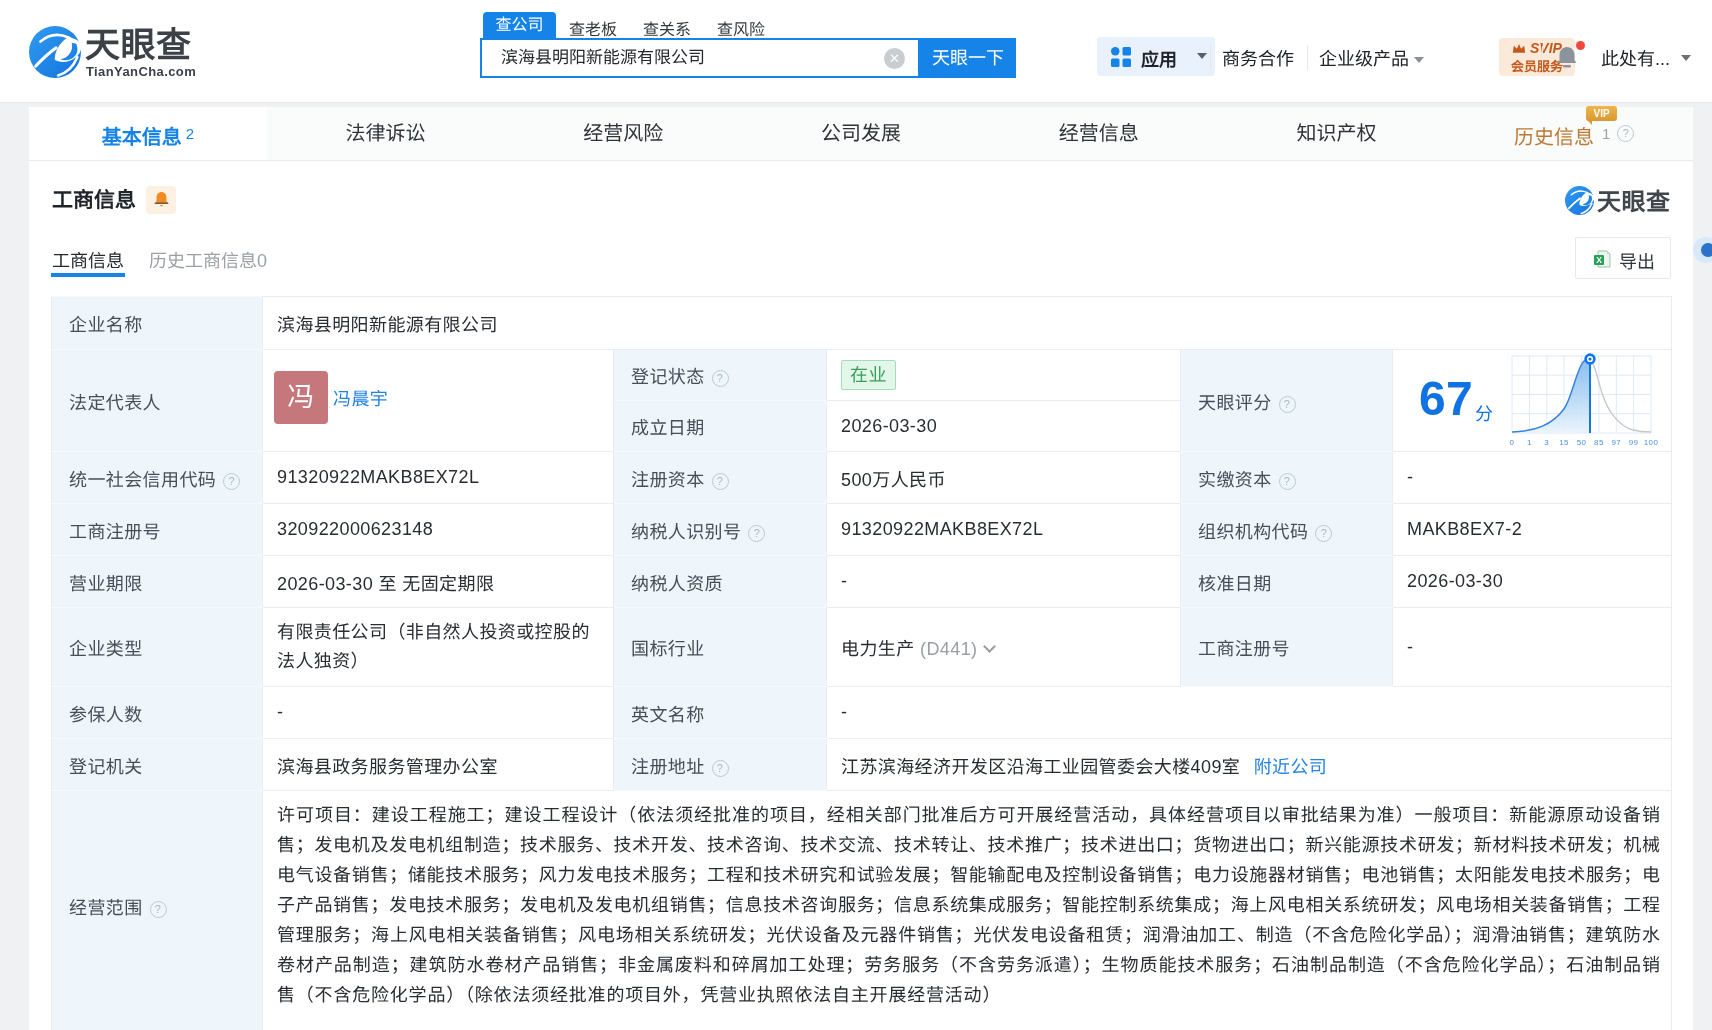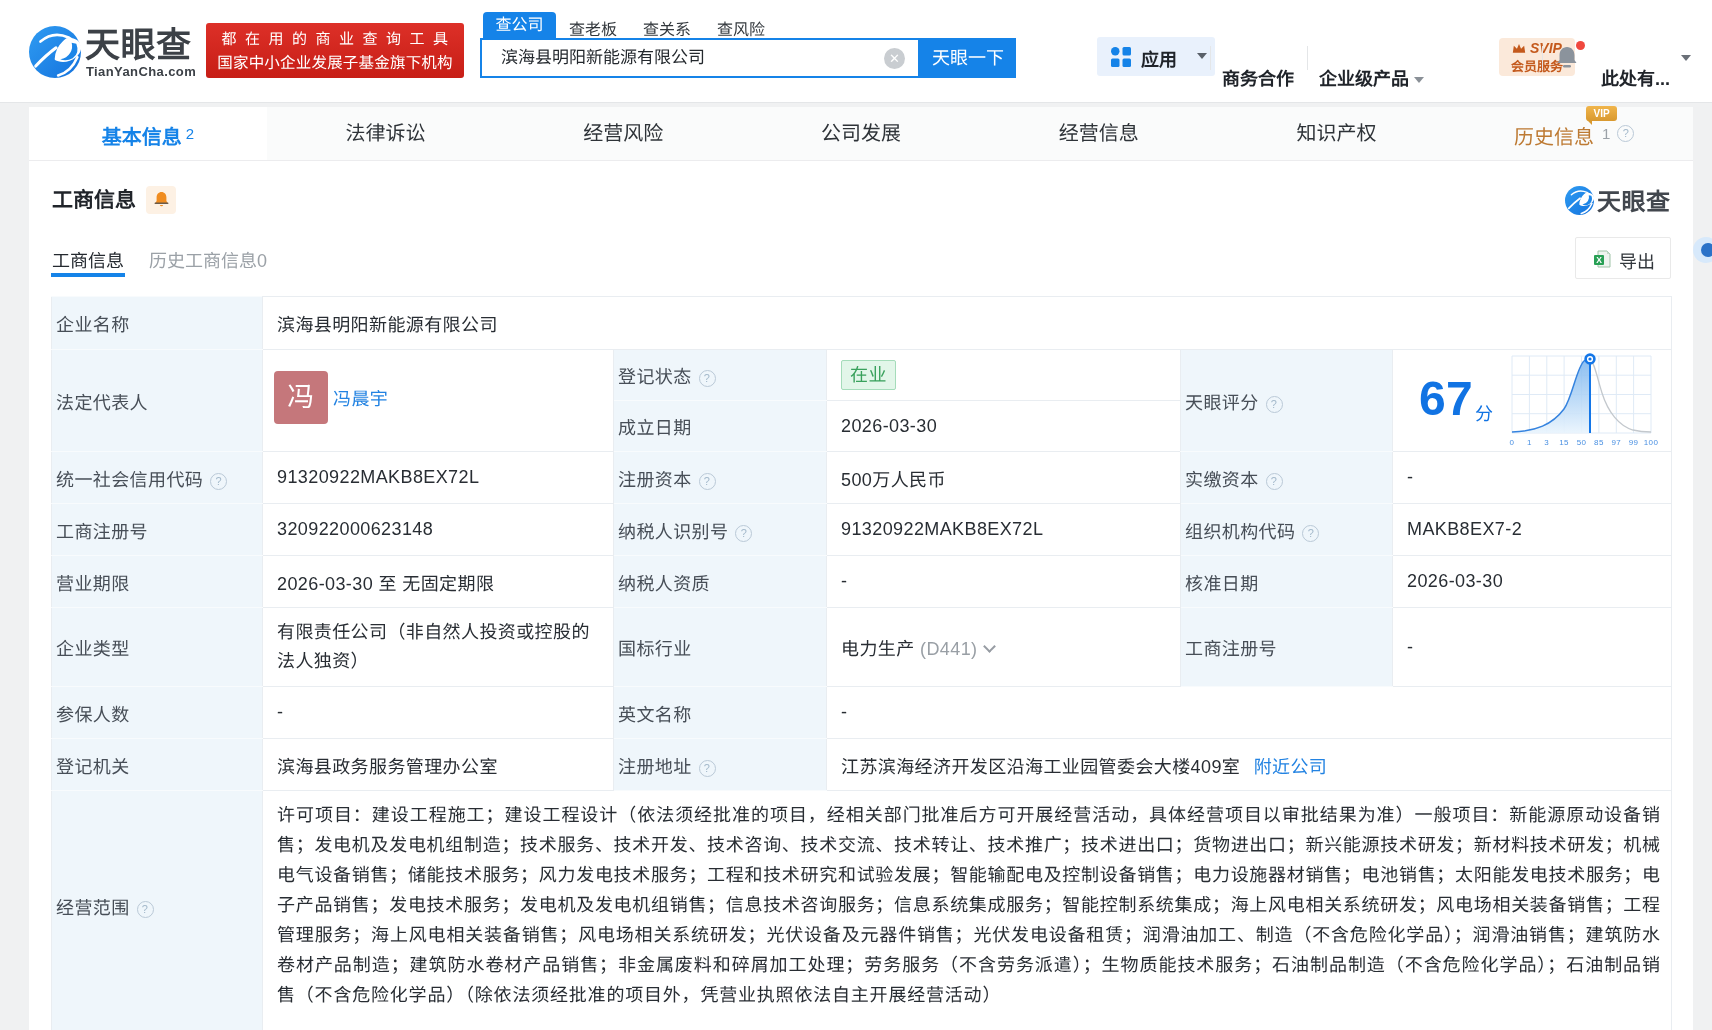--- a/index.html
+++ b/index.html
@@ -15,21 +15,21 @@
 .red-banner { position:absolute; left:206px; top:23px; width:258px; height:55px; background:linear-gradient(180deg,#dd3028,#c71e16); border-radius:3px; color:#fff; text-align:center; }
 .red-banner .l1 { margin-top:4px; font-size:15px; letter-spacing:8.5px; padding-left:8px; }
 .red-banner .l2 { margin-top:2px; font-size:15.5px; letter-spacing:0.2px; }
 .stab-active { position:absolute; left:483px; top:12px; width:73px; height:26px; background:#1583e8; border-radius:4px 4px 0 0; color:#fff; font-size:16px; text-align:center; line-height:26px; }
 .stab { position:absolute; top:16px; font-size:16px; color:#33383d; }
 .search-input { position:absolute; left:480px; top:38px; width:440px; height:40px; border:2px solid #1583e8; background:#fff; font-size:17px; color:#24292e; line-height:36px; padding-left:19px; }
 .clear-btn { position:absolute; left:884px; top:48px; width:21px; height:21px; border-radius:50%; background:#c9cdd1; color:#fff; font-size:13px; line-height:21px; text-align:center; }
 .search-btn { position:absolute; left:920px; top:38px; width:96px; height:40px; background:#1583e8; color:#fff; font-size:18px; text-align:center; line-height:40px; }
 .app-box { position:absolute; left:1097px; top:37px; width:118px; height:39px; background:#e9f1fc; border-radius:3px; }
 .app-box .txt { position:absolute; left:44px; top:8px; font-size:18px; font-weight:600; color:#20242a; }
-.hmenu { position:absolute; top:64px; font-size:18px; color:#20242a;font-weight:bold; }
+.hmenu { position:absolute; top:44px; font-size:18px; color:#20242a; }
 .hdiv { position:absolute; top:46px; width:1px; height:24px; background:#e4e6e8; }
 .svip { position:absolute; left:1456px; top:38px; width:76px; height:38px; background:#fbe9da; border-radius:4px; color:#c4591c; text-align:center;margin-left:43px; }
 .svip .s1 { font-size:14px; font-weight:800; font-style:italic; margin-top:2px; }
 .svip .s2 { font-size:13px; font-weight:600; margin-top:0px; }
 .caret { display:inline-block; width:0; height:0; border-left:5px solid transparent; border-right:5px solid transparent; border-top:6px solid #596069; vertical-align:2px; }
 .bell-dot { position:absolute; left:1576px; top:41px; width:9px; height:9px; background:#f0483e; border-radius:50%; }
 
 .card { position:absolute; left:29px; top:107px; width:1664px; height:923px; background:#fff; }
 .nav { position:absolute; left:0; top:0; width:1664px; height:54px; display:flex; background:#fafbfb; border-bottom:1px solid #ececee; }
 .nav .t { flex:1; text-align:center; line-height:53px; font-size:20px; color:#2e3338; position:relative; }
@@ -45,21 +45,21 @@
 .wm-icon { position:absolute; left:1536px; top:79px; width:29px; height:29px; }
 .wm-txt { position:absolute; left:1568px; top:75px; font-size:24px; font-weight:700; color:#42474e; letter-spacing:0.5px; }
 .sub1 { position:absolute; left:23px; top:139px; font-size:18px; font-weight:500; color:#24292f; }
 .sub-ul { position:absolute; left:22px; top:166px; width:74px; height:4px; background:#1583e8; }
 .sub2 { position:absolute; left:120px; top:139px; font-size:18px; color:#9ba1a7; }
 .export { position:absolute; left:1546px; top:130px; width:96px; height:42px; border:1px solid #e9e9e9; border-radius:2px; background:#fff; }
 .export span { position:absolute; left:43px; top:9px; font-size:18px; color:#33383d; }
 
 table.info { position:absolute; left:22px; top:189px; width:1620px; border-collapse:collapse; table-layout:fixed; font-size:18px; letter-spacing:0.4px; }
 table.info td { border:1px solid #e9edf1; vertical-align:middle; padding:0 0 0 14px; color:#282d33; }
-table.info td.lb { background:#eff6fb; color:#474e57; padding-left:4px; border-top-color:#f8fbfd; border-bottom-color:#f8fbfd; }
+table.info td.lb { background:#eff6fb; color:#474e57; padding-left:17px; border-top-color:#f8fbfd; border-bottom-color:#f8fbfd; }
 .lnk { color:#2383e2; text-decoration:none; }
 .tag-green { display:inline-block; padding:1px 8px; background:#e2f6e9; border:1px solid #a5dcba; border-radius:2px; color:#39a15c; font-size:18px; line-height:26px; }
 .avatar { display:inline-block; width:54px; height:53px; background:#c5777b; border-radius:4px; color:#fff; font-size:27px; text-align:center; line-height:53px; vertical-align:middle; }
 .gray { color:#999fa5; }
 .score-num { position:absolute; left:26px; top:25px; font-size:48px; font-weight:700; color:#1173e3; line-height:48px; }
 .score-fen { position:absolute; left:82px; top:49px; font-size:18px; color:#1173e3; }
 .scope { line-height:30px; letter-spacing:0; vertical-align:top !important; padding:9px 11px 0 14px !important; }
 .scope .jl { text-align:justify; text-align-last:justify; }
 .caret-sm { display:inline-block; width:9px; height:9px; border-right:2px solid #979ca3; border-bottom:2px solid #979ca3; transform:rotate(45deg); vertical-align:4px; margin-left:8px; }
 .float-w { position:absolute; left:1664px; top:130px; width:26px; height:26px; border-radius:50%; background:#d7e9fb; }
@@ -79,24 +79,20 @@
         </defs>
       <circle cx="50" cy="50" r="50" fill="url(#lg1)"></circle>
       <ellipse cx="71" cy="46" rx="30" ry="22" fill="#fff" transform="rotate(-20 71 46)" clip-path="circle(50px at 50px 50px)"></ellipse>
       <path d="M22,30 Q46,9 76,22 Q89,29 94,42" stroke="#fff" stroke-width="5" fill="none" stroke-linecap="round"></path>
       <path d="M52,42 Q33,56 13,77" stroke="#fff" stroke-width="6" fill="none" stroke-linecap="round"></path>
       <path d="M56,95 Q81,88 93,60" stroke="#fff" stroke-width="5" fill="none" stroke-linecap="round"></path>
       <path d="M91,34 Q98,52 84,62 Q72,69 60,64 Q73,62 79,52 Q85,42 82,32 Z" fill="#1d86e8"></path>
     </svg>
     <div class="logo-cn">天眼查</div>
     <div class="logo-en">TianYanCha.com</div>
-    <div class="red-banner">
-        <div class="l1">都在用的商业查询工具</div>
-        <div class="l2">国家中小企业发展子基金旗下机构</div>
-      </div>
     <div class="stab-active">查公司</div>
     <div class="stab" style="left:569px;">查老板</div>
     <div class="stab" style="left:643px;">查关系</div>
     <div class="stab" style="left:717px;">查风险</div>
     <div class="search-input">滨海县明阳新能源有限公司</div>
     <div class="clear-btn">✕</div>
     <div class="search-btn">天眼一下</div>
     <div class="app-box">
       <svg style="position:absolute;left:14px;top:10px;" width="20" height="20" viewBox="0 0 20 20">
         <rect x="0" y="0" width="8.5" height="8.5" rx="4.2" fill="#1583e8"></rect>

